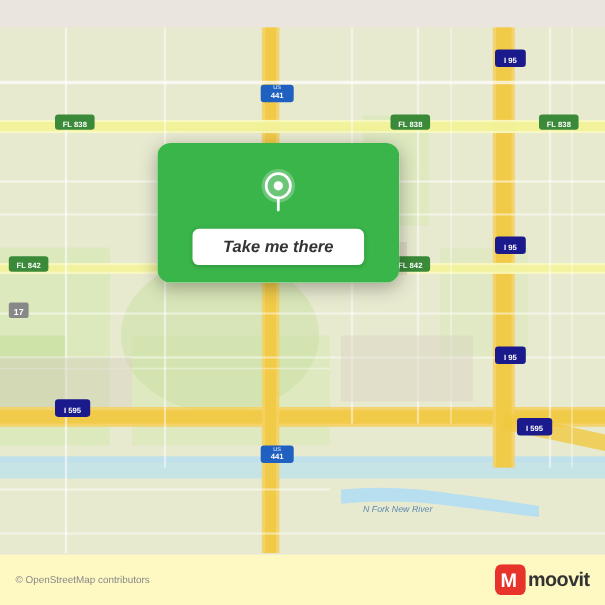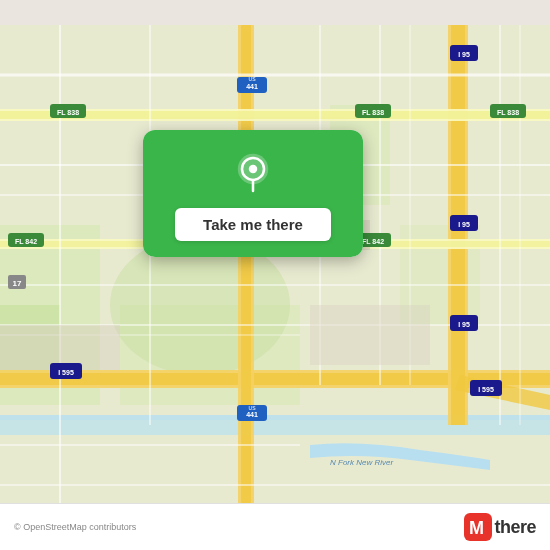--- a/index.html
+++ b/index.html
@@ -72,29 +72,30 @@
       background: white;
       color: #333;
       border: none;
       border-radius: 6px;
       padding: 8px 28px;
       font-size: 15px;
       font-weight: 600;
       cursor: pointer;
       margin-top: 8px;
       box-shadow: 0 1px 4px rgba(0,0,0,0.15);
+      font-style: italic;
     }
 
     
     #bottom-bar {
       position: absolute;
       bottom: 0;
       left: 0;
       width: 100%;
-      background: #ffffff;
+      background: #fef9c3;
       padding: 9px 14px 9px 14px;
       display: flex;
       align-items: center;
       justify-content: space-between;
       z-index: 10;
       border-top: 1px solid #e0e0e0;
     }
 
     #bottom-left {
       display: flex;
@@ -253,16 +254,16 @@
     <div id="bottom-left">
       <span id="copyright-text">© OpenStreetMap contributors</span>
     </div>
 
     <div id="moovit-logo">
 
       <svg id="moovit-icon" viewBox="0 0 28 28">
         <rect width="28" height="28" rx="6" fill="#e8332a"></rect>
         <text x="5" y="21" fill="white" font-size="18" font-weight="900" font-family="Arial">M</text>
       </svg>
-      <span id="moovit-text">there</span>
+      <span id="moovit-text">moovit</span>
     </div>
   </div>
 </div>
 
 </body></html>

